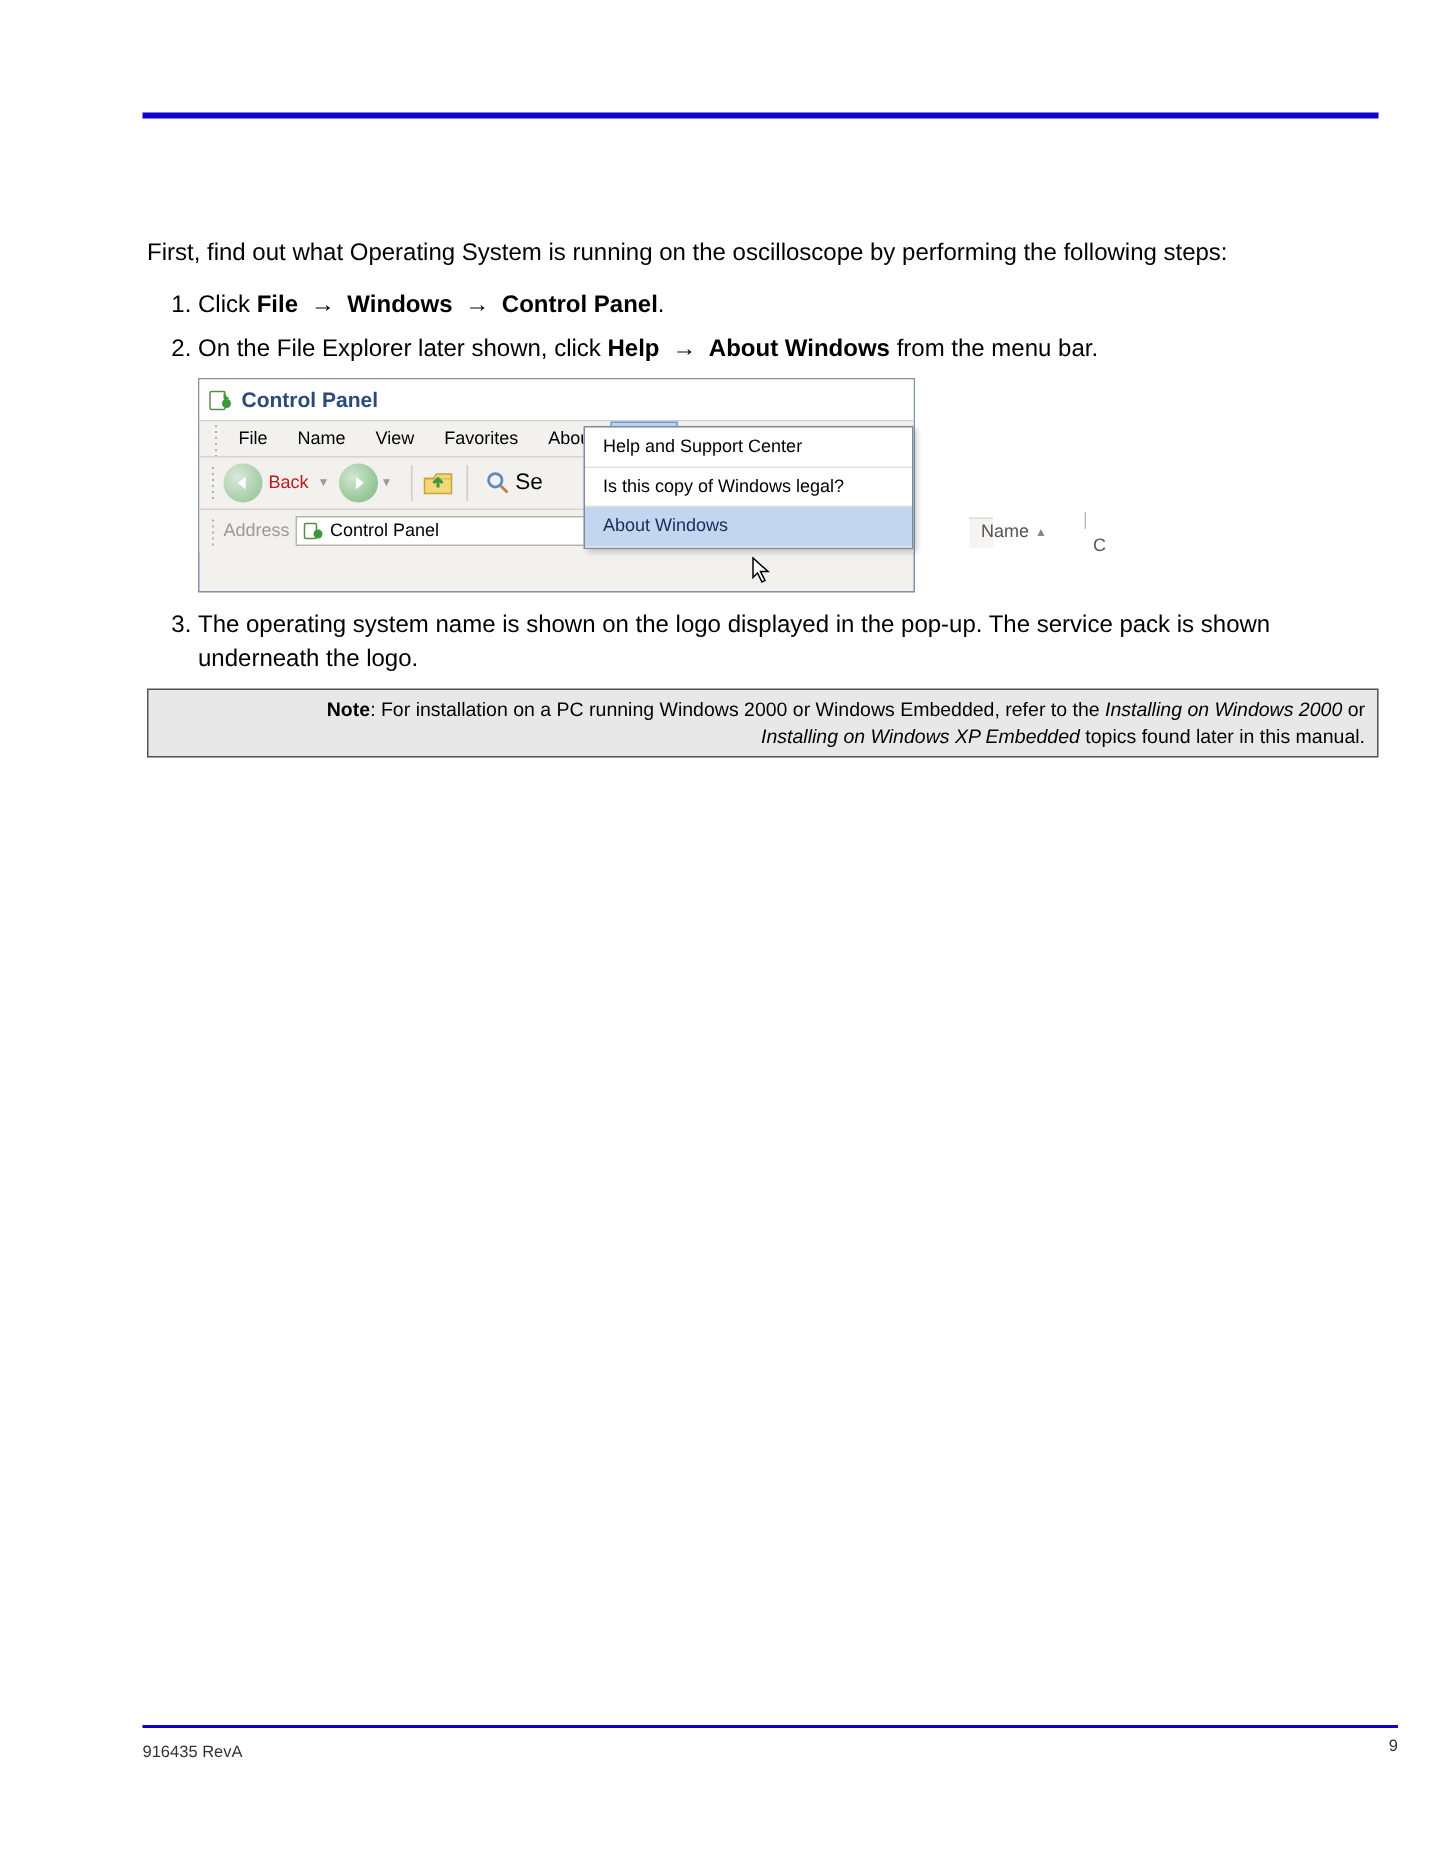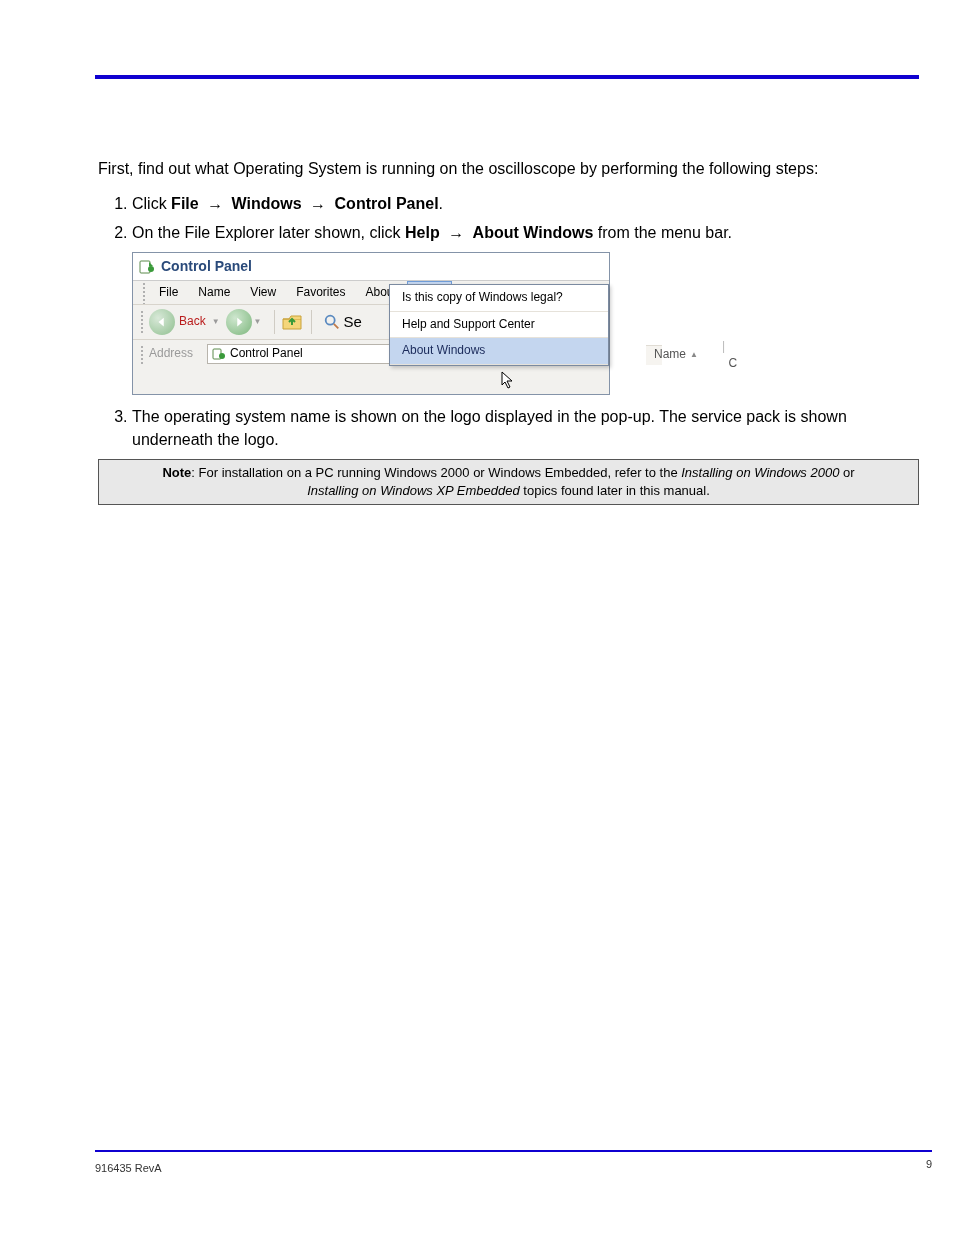--- a/index.html
+++ b/index.html
@@ -135,21 +135,21 @@
     padding: 4px 6px;
     background: #f2f1ee;
   }
   .addressbar .dots {
     width: 6px; height: 20px;
     background-image: radial-gradient(circle, #b0b0b0 1px, transparent 1px);
     background-size: 4px 4px;
     background-position: 1px 1px;
     margin-right: 4px;
   }
-  .addr-label { color: #9a9a9a; margin-right: 14px; }
+  .addr-label { color: #9a9a9a; margin-right: 4px; }
   .addr-field {
     flex: 1;
     background: #fff;
     border: 1px solid #b8b4ac;
     height: 20px;
     display: flex;
     align-items: center;
     padding: 0 4px;
     gap: 4px;
   }
@@ -196,21 +196,21 @@
     position: absolute;
     width: 16px; height: 20px;
     z-index: 10;
   }
 
   
   .note-box {
     border: 1px solid #555;
     background: #e8e8e8;
     font-size: 13px;
-    text-align: center;
+    text-align: right;
     padding: 4px 8px;
     margin: 8px 0 0 0;
     line-height: 1.35;
   }
   .note-box .nlabel { font-weight: bold; }
   .note-box .ital { font-style: italic; }
 
   
   .footer {
     position: absolute;
@@ -324,22 +324,22 @@
               <svg viewBox="0 0 14 14" width="14" height="14">
                 <rect x="1" y="2" width="8" height="10" rx="1" fill="#fff" stroke="#5a8a4a"></rect>
                 <circle cx="10" cy="9" r="3" fill="#3a9a3a"></circle>
               </svg>
             </span>
             <span>Control Panel</span>
           </div>
         </div>
 
         <div class="help-menu">
+          <div class="hm-item">Help and Support Center</div>
           <div class="hm-item">Is this copy of Windows legal?</div>
-          <div class="hm-item">Help and Support Center</div>
           <div class="hm-item highlight">About Windows</div>
           <div class="columns-row">
             <span class="name-col">
               <span>Name</span>
               <span class="sort-tri">▲</span>
             </span>
             <span><span class="col-sep">|</span>&nbsp;&nbsp;<span>C</span></span>
           </div>
         </div>
 

